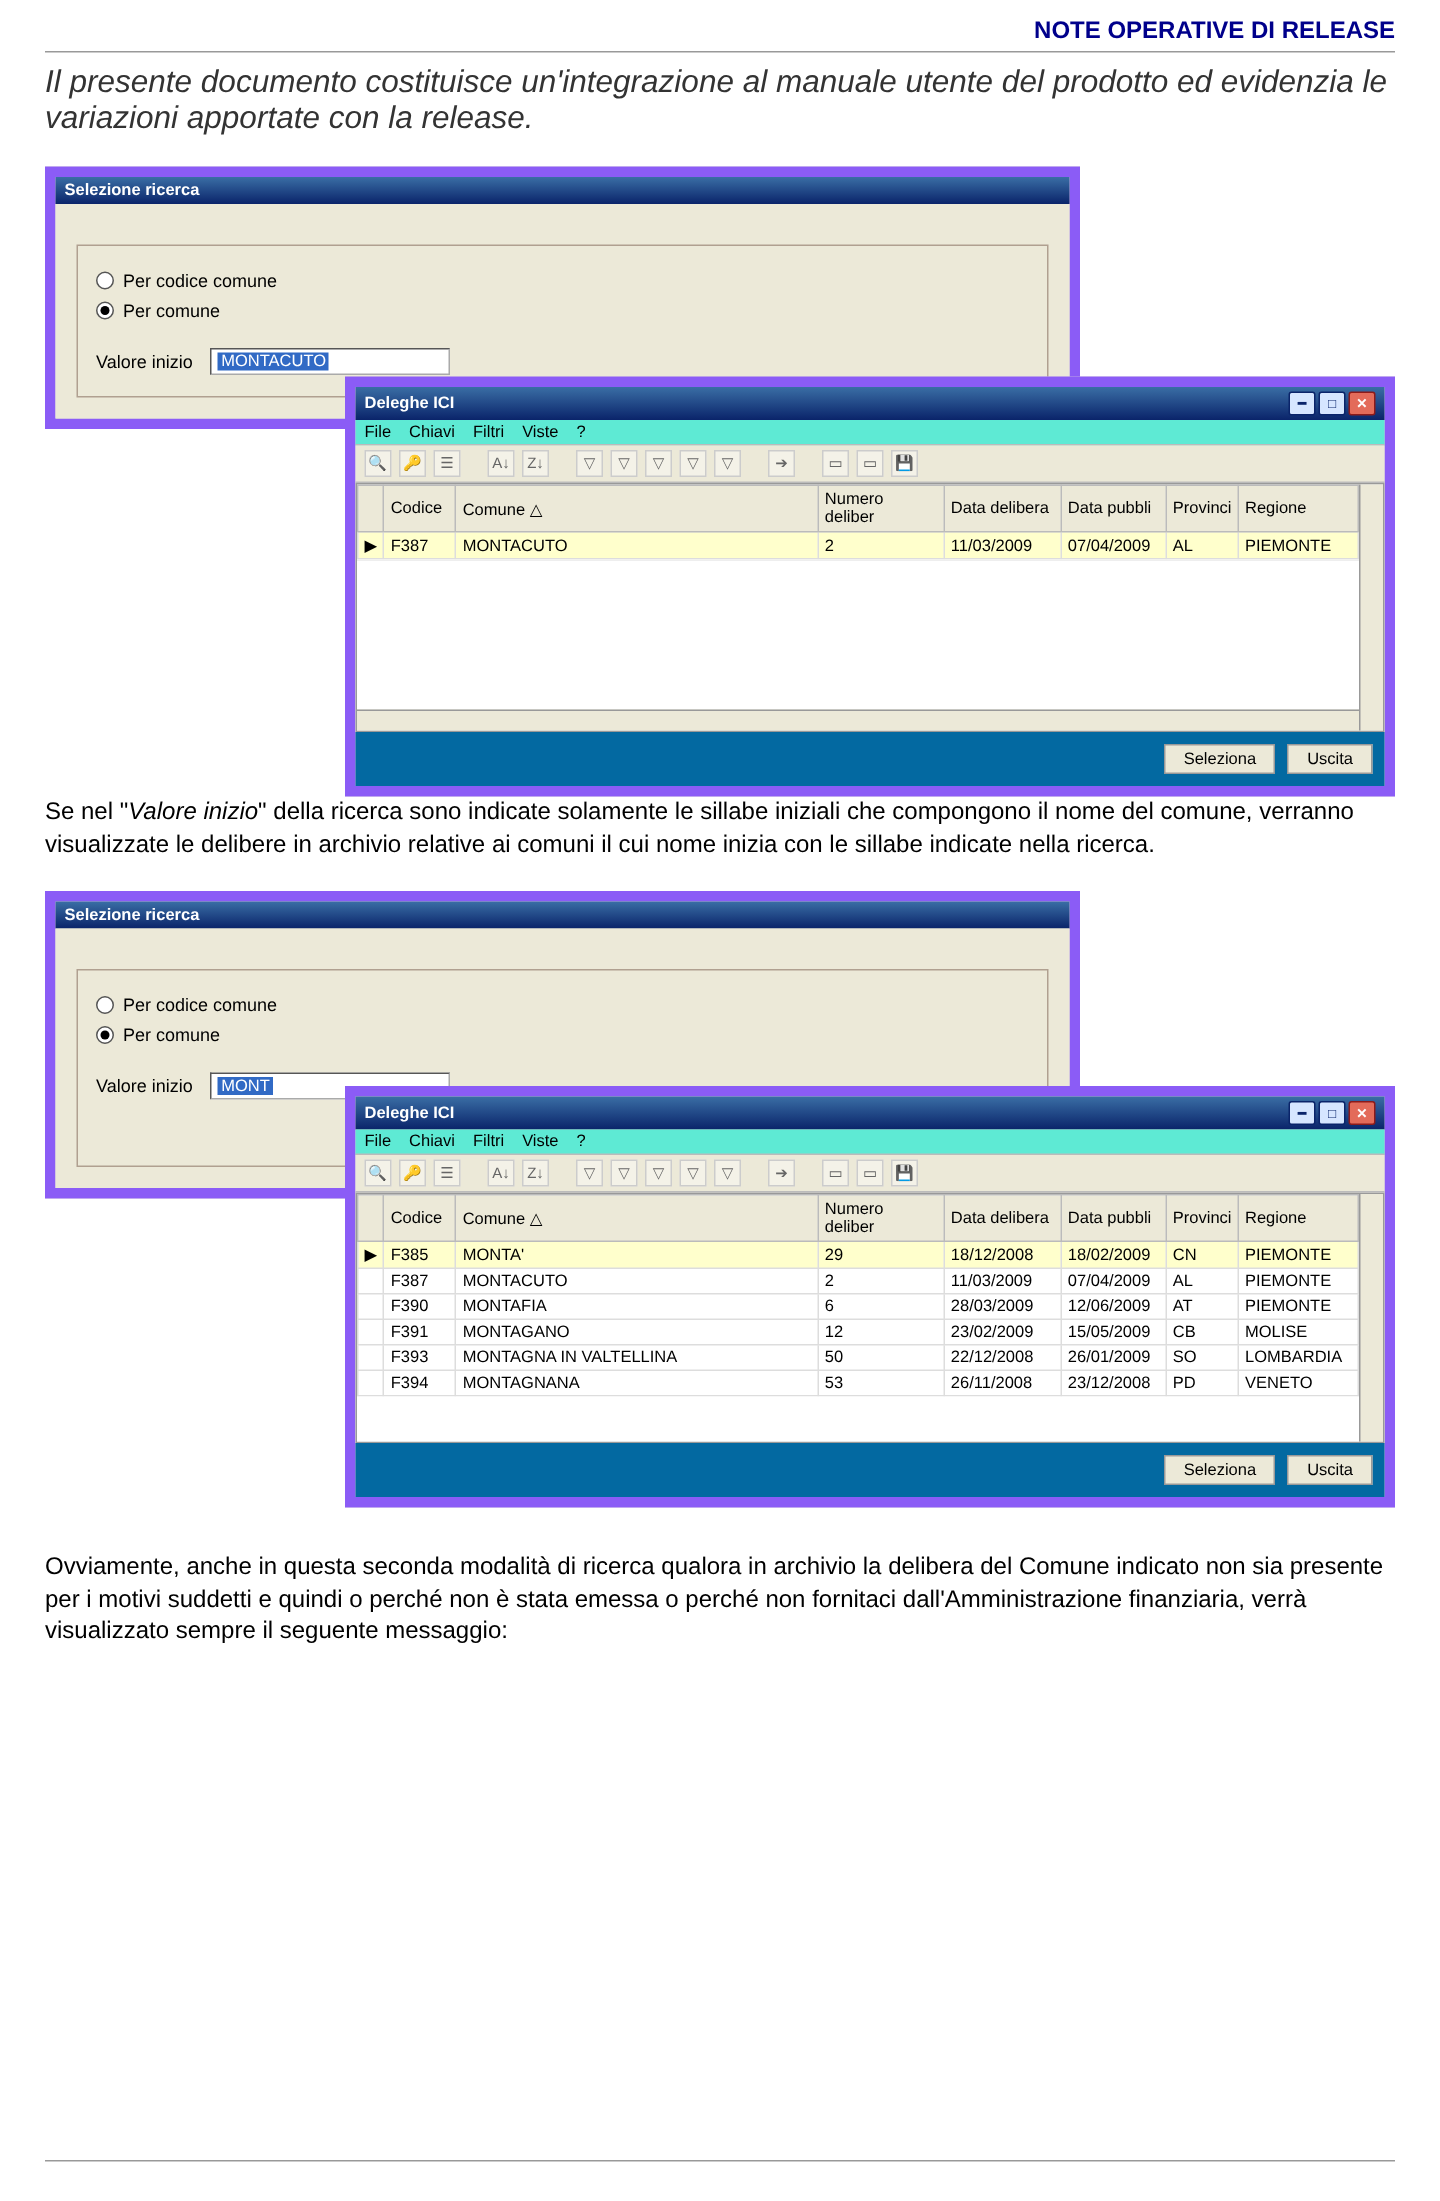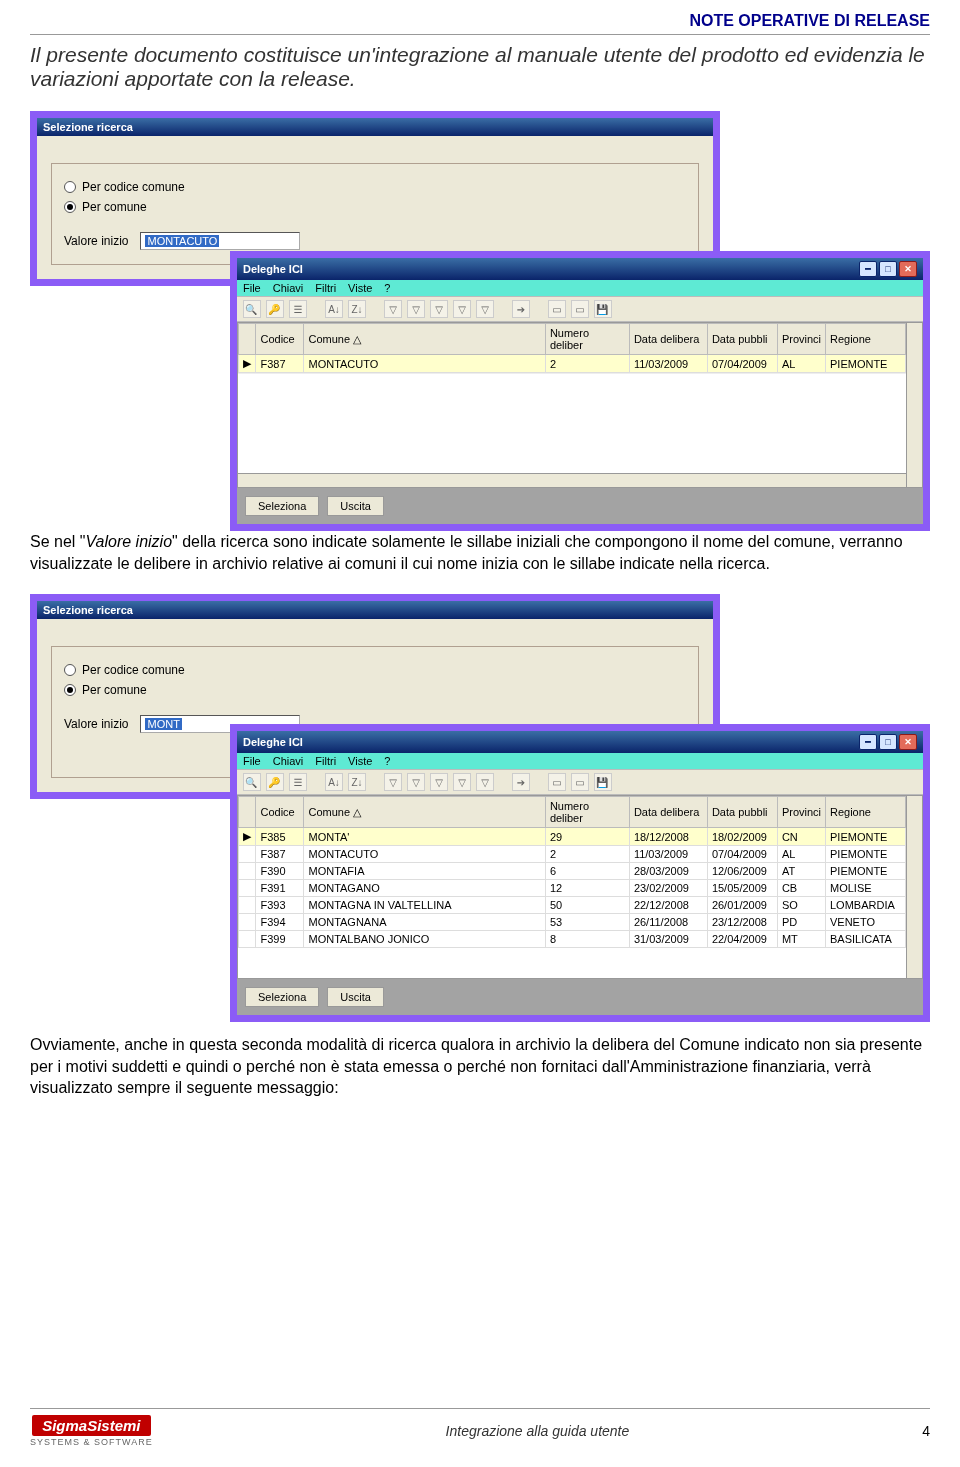--- a/index.html
+++ b/index.html
@@ -37,21 +37,21 @@
   .tbtn.sep { border: none; background: none; width: 8px; }
   .grid { background: #fff; border: 1px solid #999; }
   .grid table { width: 100%; border-collapse: collapse; font-size: 11px; }
   .grid th { background: #ece9d8; border: 1px solid #bbb; padding: 3px 4px; text-align: left; font-weight: normal; }
   .grid td { border: 1px solid #ddd; padding: 2px 4px; }
   .grid tr.hl td { background: #ffffcc; }
   .grid-wrap { display: flex; }
   .grid-body { flex: 1; }
   .vscroll { width: 16px; background: #ece9d8; border-left: 1px solid #999; }
   .hscroll { height: 14px; background: #ece9d8; border-top: 1px solid #999; }
-  .btnbar { display: flex; gap: 8px; padding: 8px; background: #a3a3a3; }
+  .btnbar { display: flex; justify-content: flex-end; gap: 8px; padding: 8px; background: #0369a1; }
   .winbtn { border: 1px solid #999; background: #ece9d8; padding: 3px 12px; font-size: 11px; }
   
   
   .footer { position: absolute; bottom: 20px; left: 30px; right: 30px; }
   .footer-line { border-top: 1px solid #999; margin-bottom: 6px; }
   .footer-row { display: flex; align-items: center; justify-content: space-between; font-size: 14px; }
   .logo { display: flex; flex-direction: column; align-items: center; }
   .logo-top { background: #c00000; color: #fff; font-style: italic; font-weight: bold; padding: 2px 10px; font-size: 15px; border-radius: 2px; }
   .logo-bot { font-size: 9px; letter-spacing: 1px; color: #666; margin-top: 1px; }
   .footer-center { font-style: italic; color: #333; }
@@ -301,50 +301,32 @@
                   <tr>
                     <td></td>
                     <td>F394</td>
                     <td>MONTAGNANA</td>
                     <td>53</td>
                     <td>26/11/2008</td>
                     <td>23/12/2008</td>
                     <td>PD</td>
                     <td>VENETO</td>
                   </tr>
-                  <tr>
-                    <td></td>
-                    <td>F399</td>
-                    <td>MONTALBANO JONICO</td>
-                    <td>8</td>
-                    <td>31/03/2009</td>
-                    <td>22/04/2009</td>
-                    <td>MT</td>
-                    <td>BASILICATA</td>
-                  </tr>
                 </tbody>
             </table>
             <div style="height:30px; background:#fff;"></div>
           </div>
           <div class="vscroll"></div>
         </div>
       </div>
       <div class="btnbar">
         <button class="winbtn">Seleziona</button>
         <button class="winbtn">Uscita</button>
       </div>
     </div>
   </div>
 
   <div class="para">Ovviamente, anche in questa seconda modalità di ricerca qualora in archivio la delibera del Comune indicato non sia presente per i motivi suddetti e quindi o perché non è stata emessa o perché non fornitaci dall'Amministrazione finanziaria, verrà visualizzato sempre il seguente messaggio:</div>
 </div>
 
 <div class="footer">
   <div class="footer-line"></div>
-  <div class="footer-row">
-    <div class="logo">
-      <div class="logo-top">SigmaSistemi</div>
-      <div class="logo-bot">SYSTEMS &amp; SOFTWARE</div>
-    </div>
-    <div class="footer-center">Integrazione alla guida utente</div>
-    <div class="footer-num">4</div>
-  </div>
 </div>
 
 </body></html>

